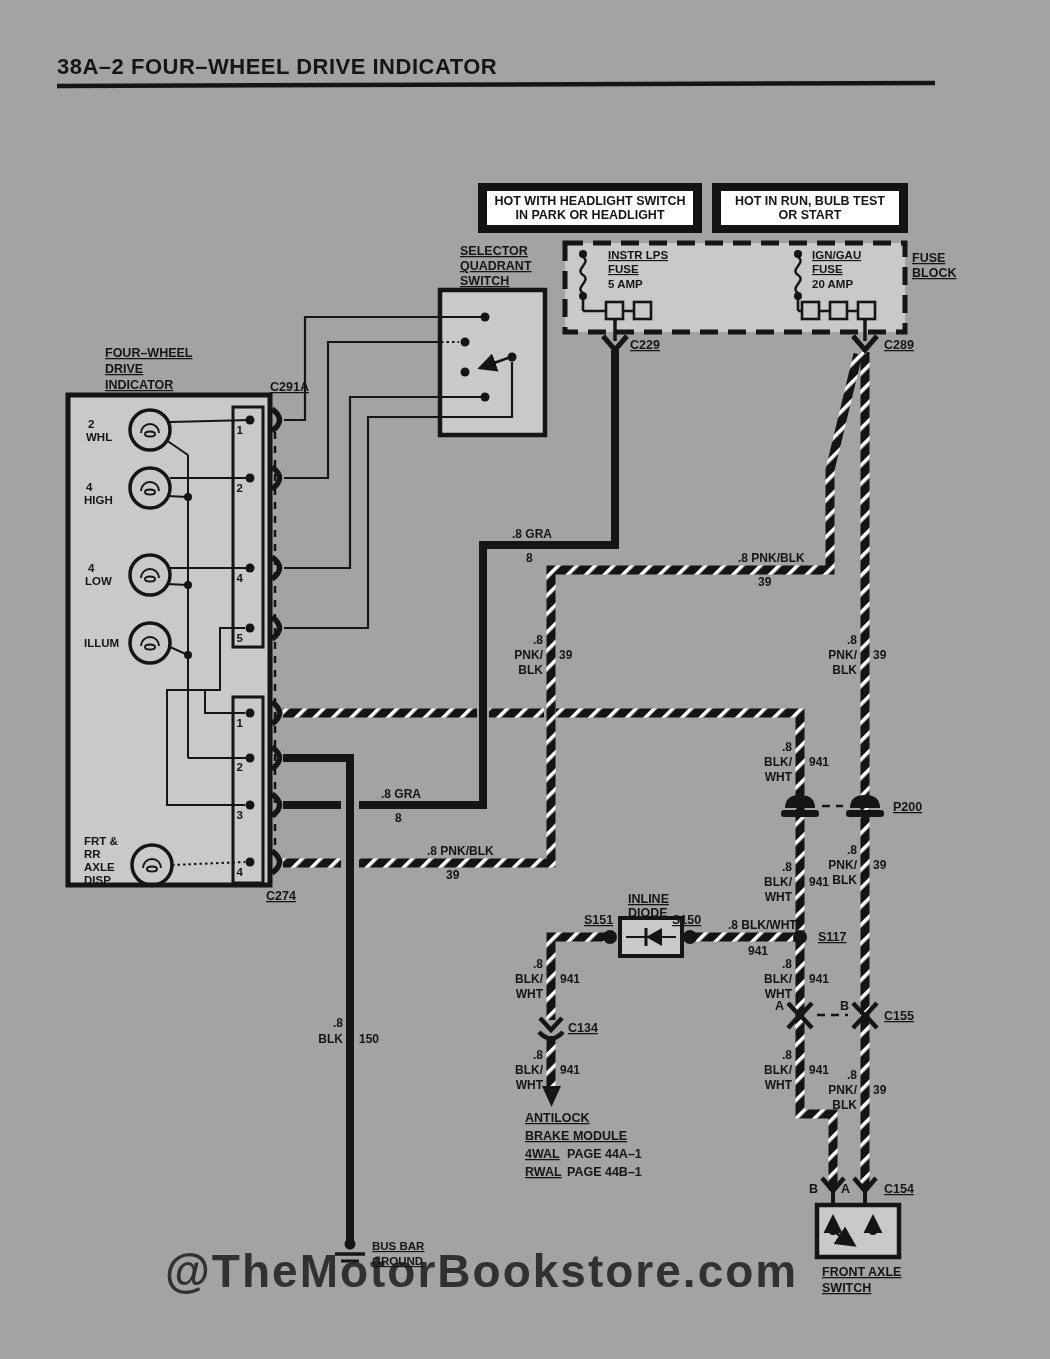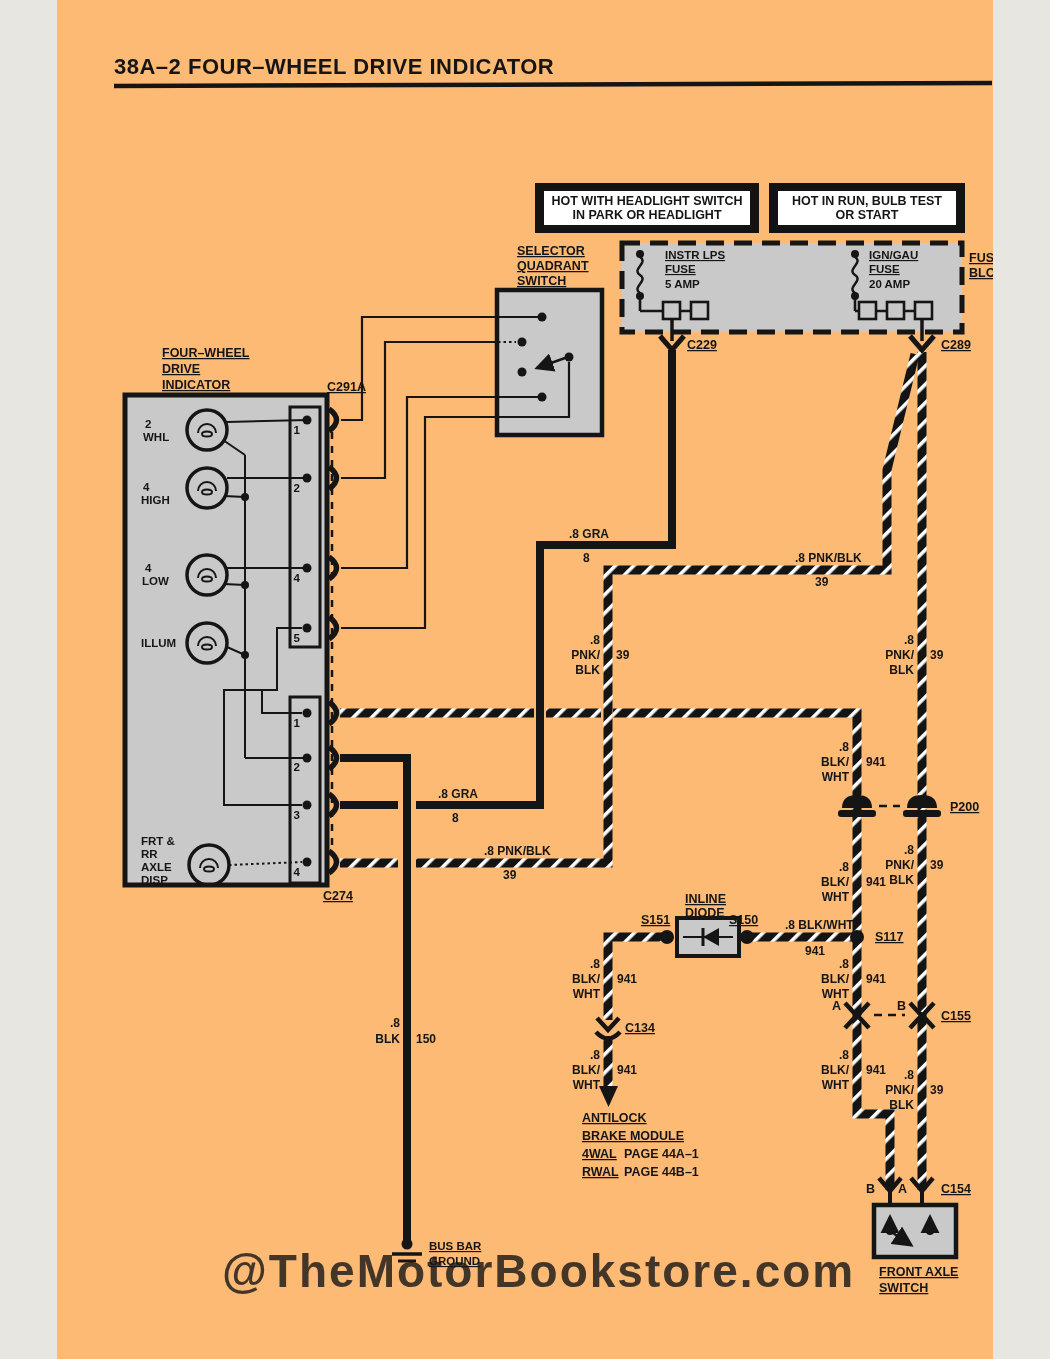--- a/index.html
+++ b/index.html
@@ -1,16 +1,16 @@
 <!DOCTYPE html>
 <html><head>
 <meta charset="utf-8">
 <style>
   html,body{margin:0;padding:0;background:#e8e6e0;}
-  .page{position:relative;width:936px;height:1359px;margin:0 auto;background:#fdba74;overflow:hidden;
+  .page{position:relative;width:1050px;height:1359px;margin:0 auto;background:#a3a3a3;overflow:hidden;
         font-family:"Liberation Sans",sans-serif;text-align:right;}
   svg{display:block}
   text{font-family:"Liberation Sans",sans-serif;fill:#151515;}
   .t-title{font-size:22px;font-weight:bold;letter-spacing:.5px;}
   .t-banner{font-size:12.5px;font-weight:bold;}
   .t-lbl{font-size:12.5px;font-weight:bold;}
   .t-sm{font-size:11.5px;font-weight:bold;}
   .t-wire{font-size:12px;font-weight:bold;}
   .u{text-decoration:underline;}
   .end{text-anchor:end;}

